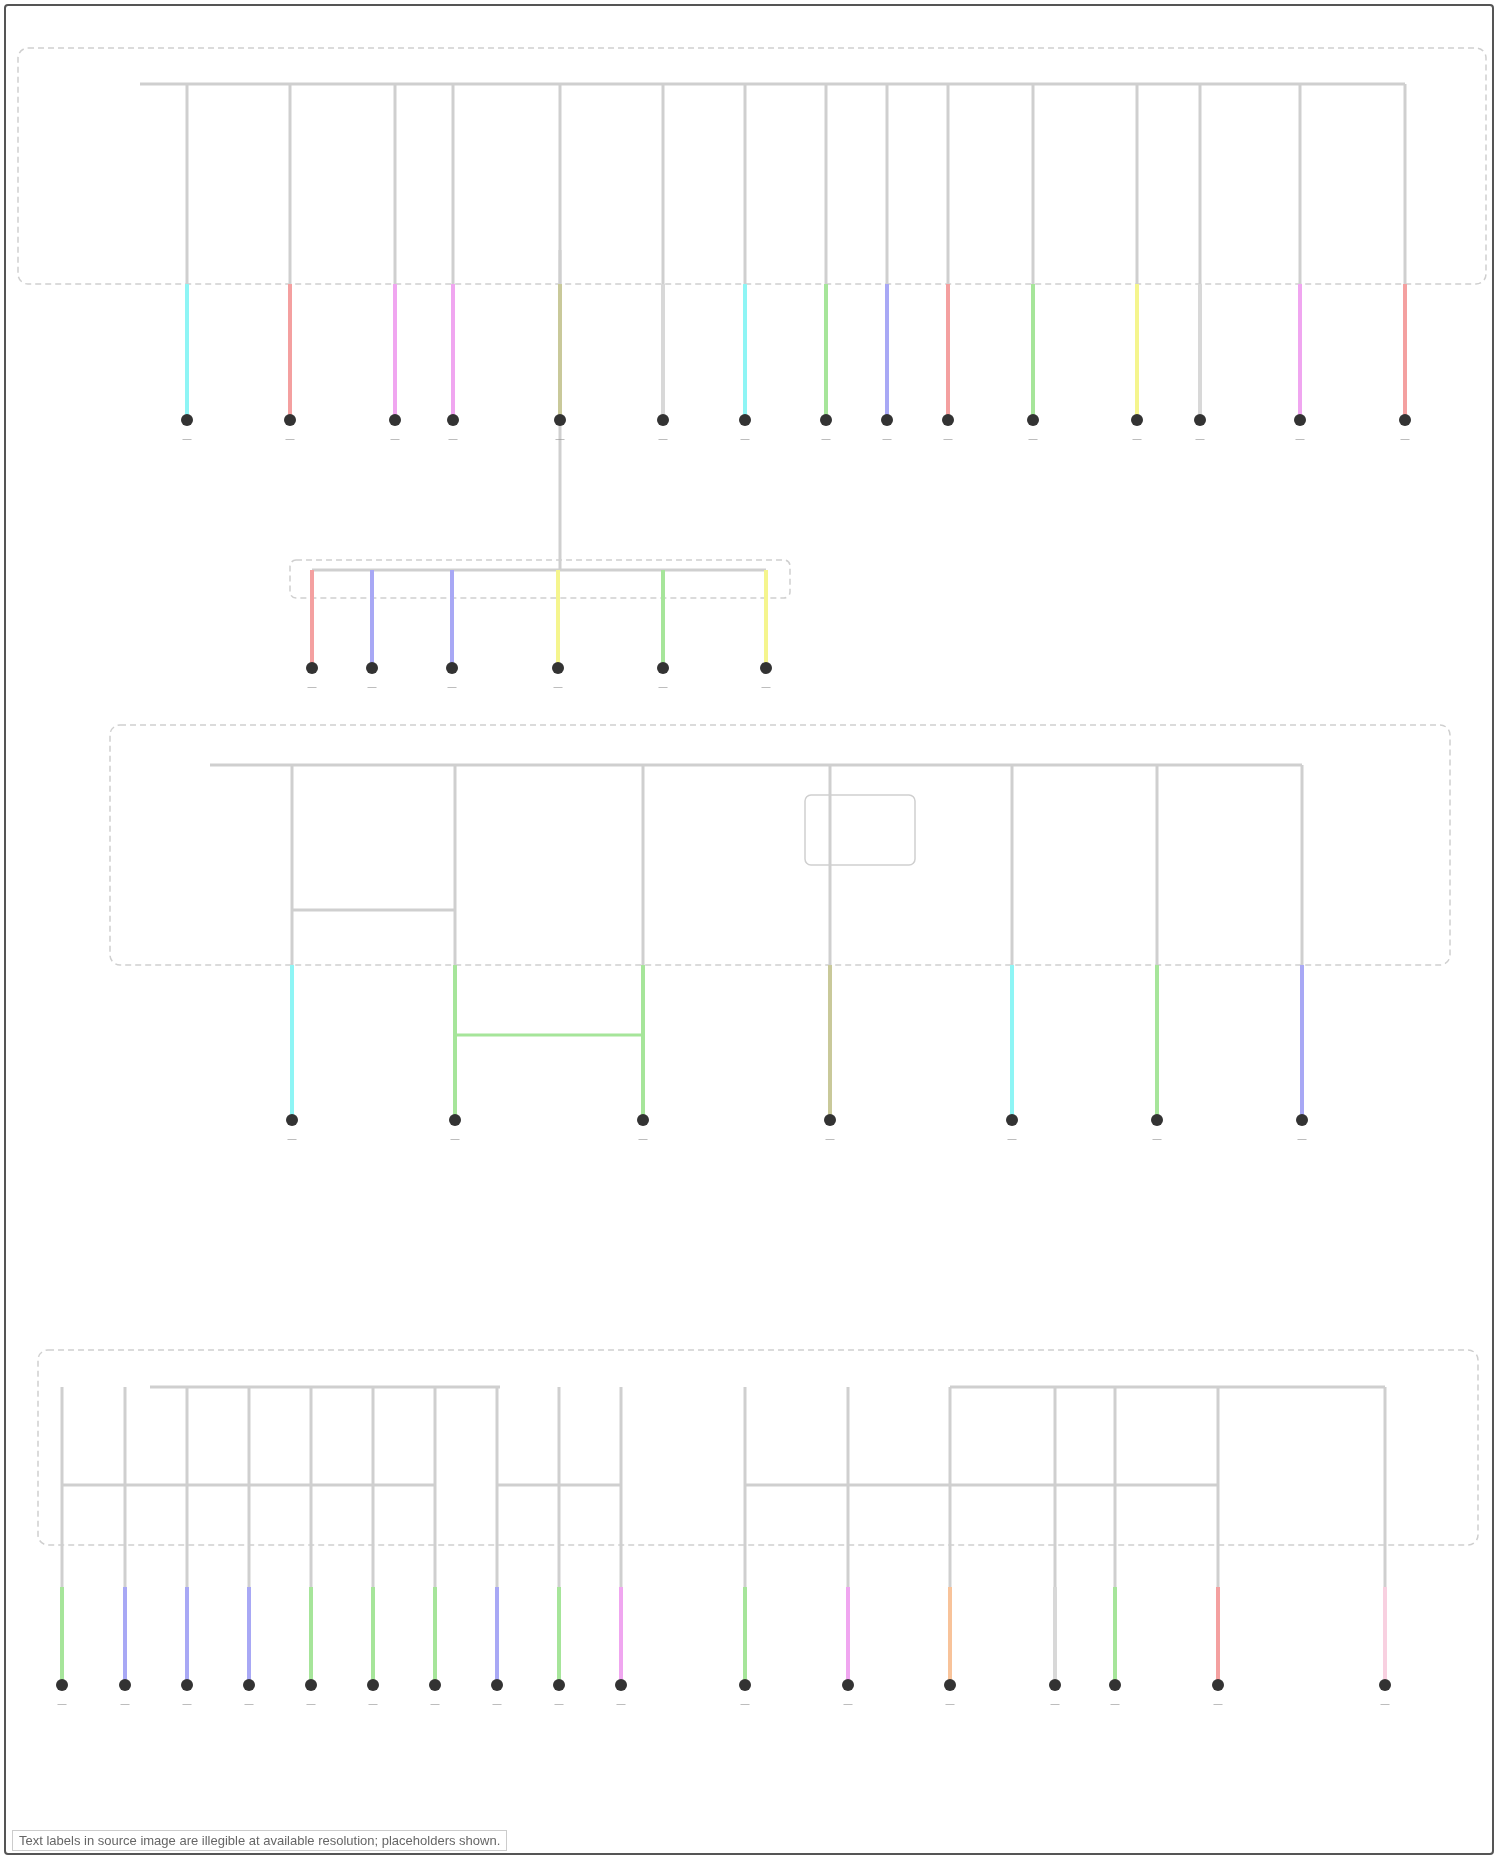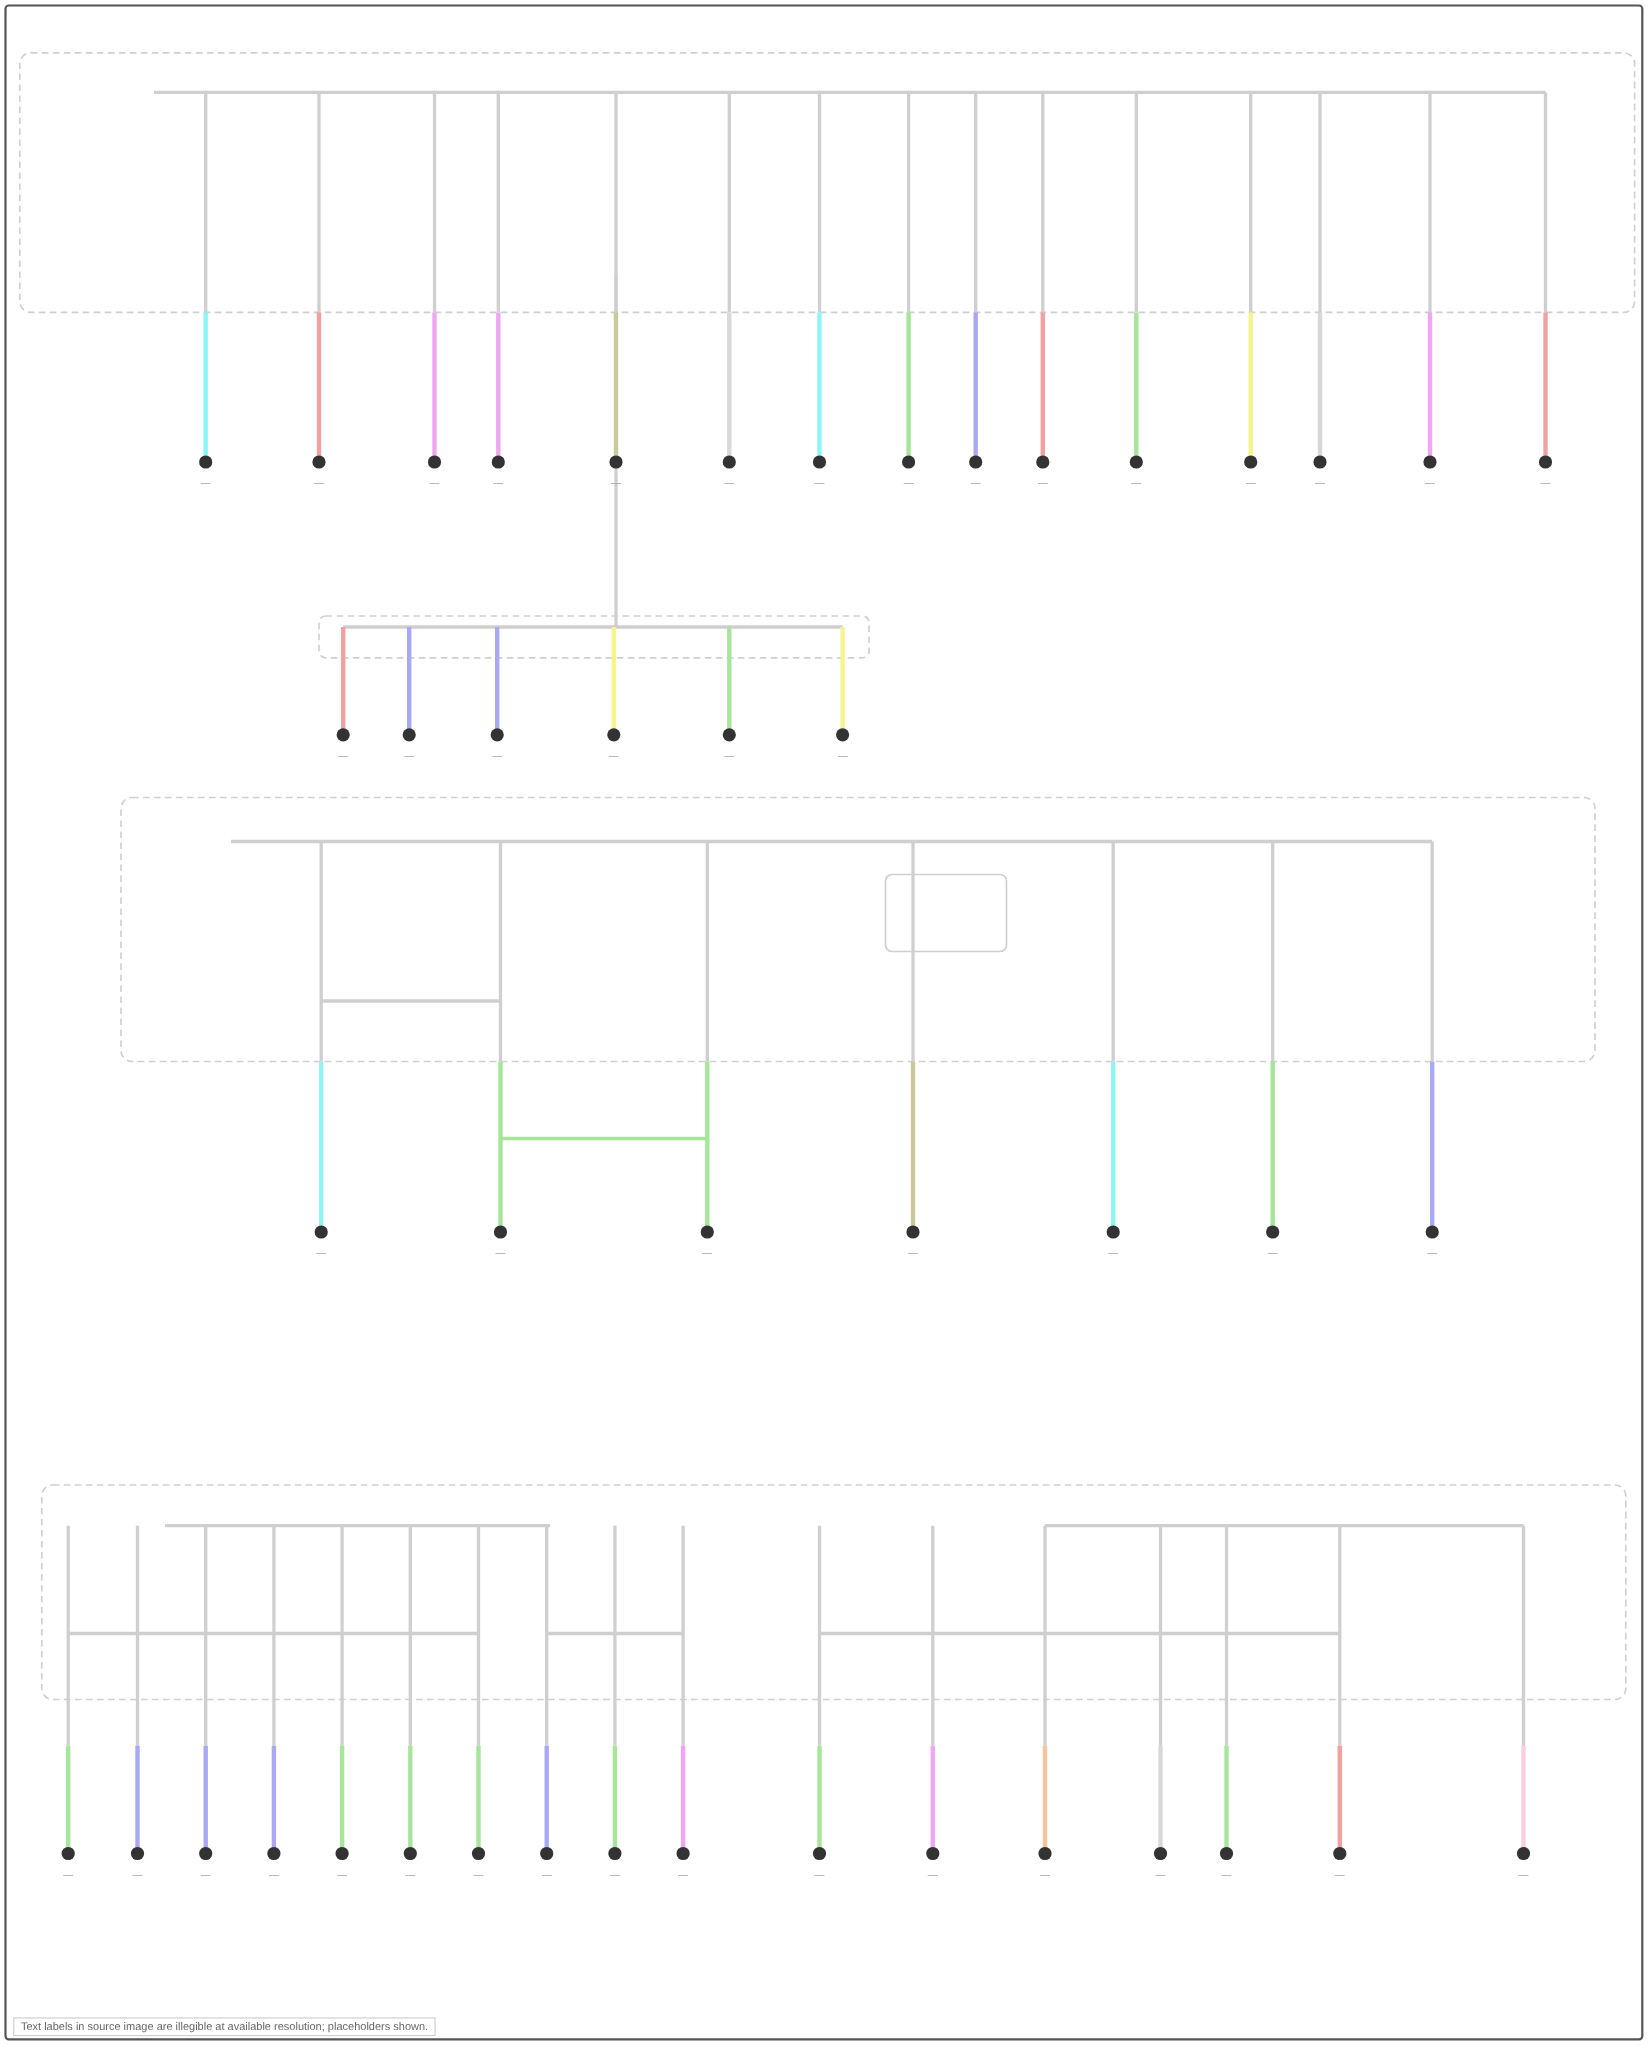--- a/index.html
+++ b/index.html
@@ -1,20 +1,20 @@
 <!DOCTYPE html>
 <html><head>
 <meta charset="utf-8">
 <style>
   html,body{margin:0;padding:0;background:#fff;}
   body{width:1500px;height:1861px;position:relative;overflow:hidden;font-family:"Liberation Sans",sans-serif;}
   .frame{position:absolute;left:4px;top:4px;width:1490px;height:1851px;border:2px solid #555;border-radius:4px;box-sizing:border-box;}
   svg{position:absolute;left:0;top:0;}
   .lbl{font-family:"Liberation Sans",sans-serif;font-size:9px;fill:#9a9a9a;}
-  .note{position:absolute;left:12px;bottom:10px;font-size:10px;color:#666;background:#fff;padding:2px 6px;border:1px solid #ccc;margin-top:40px;}
+  .note{position:absolute;left:12px;bottom:10px;font-size:13px;color:#666;background:#fff;padding:2px 6px;border:1px solid #ccc;margin-top:40px;}
 </style>
 </head>
 <body>
 
 <div class="frame"></div>
 
 <svg width="1500" height="1861" viewBox="0 0 1500 1861">
   <g fill="none" stroke="#cfcfcf" stroke-width="3">
 
     <rect x="18" y="48" width="1468" height="236" rx="10" stroke-dasharray="6 4" stroke-width="1.5"></rect>

